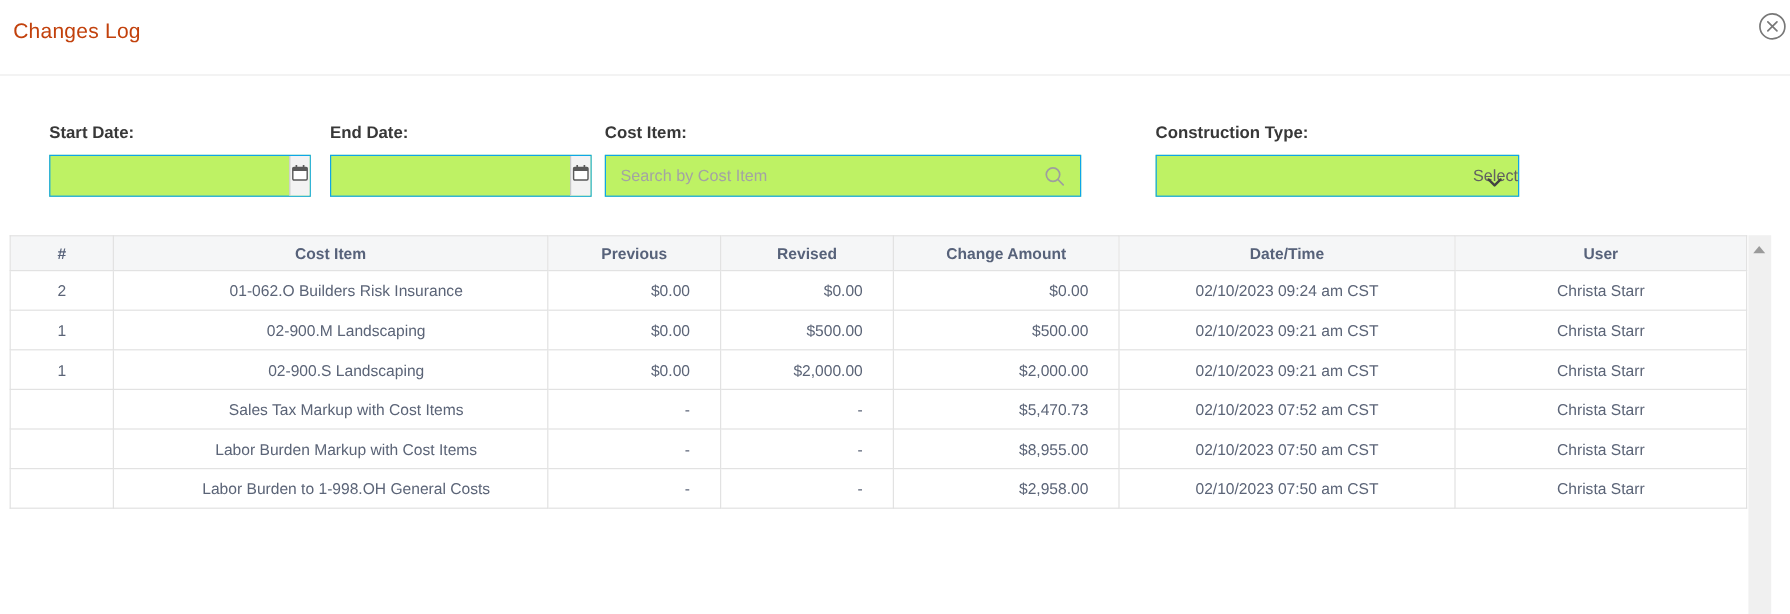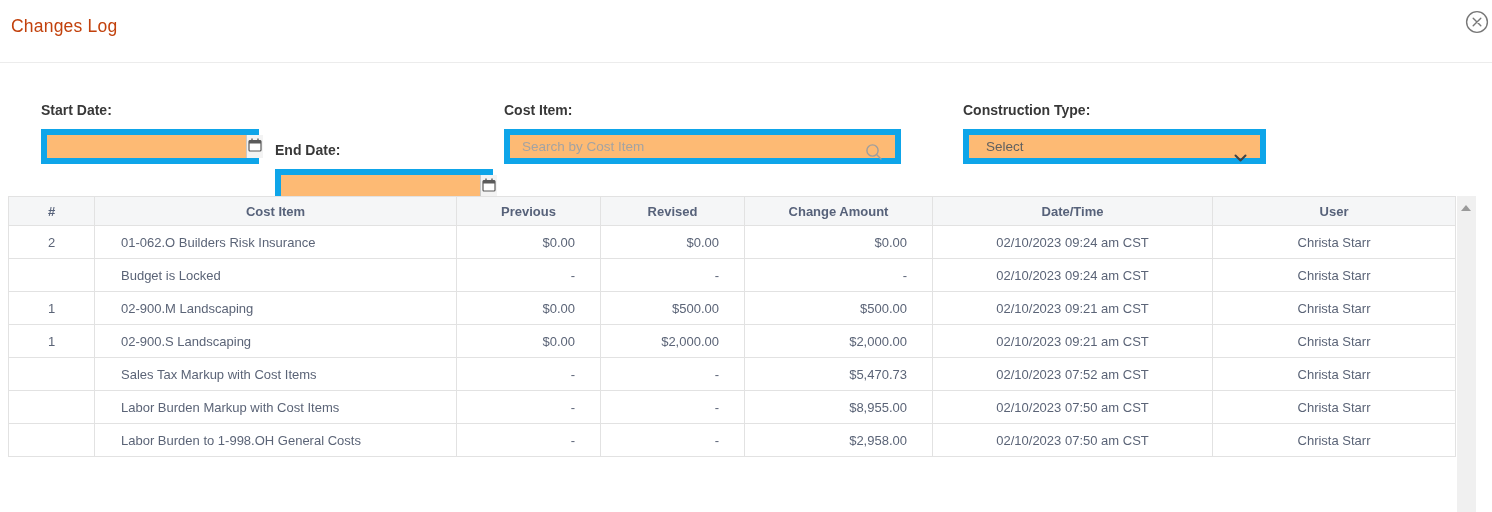--- a/index.html
+++ b/index.html
@@ -8,41 +8,41 @@
   .page { position:relative; width:1492px; height:512px; background:#fff; }
 
   
   .dlg-title { position:absolute; left:11px; top:16px; font-size:17.5px; color:#c2410c; letter-spacing:.2px; }
   .close-btn { position:absolute; left:1464px; top:9px; width:26px; height:26px; cursor:pointer; background:none; border:none; }
   .hdr-divider { position:absolute; left:0; top:62px; width:1492px; height:1px; background:#ececec; }
 
   
   .fgroup { position:absolute; top:102px; }
   .flabel { display:block; font-size:14px; font-weight:bold; color:#383838; margin-bottom:11px; }
-  .ctrl { display:flex; align-items:stretch; height:35px; border:6px solid #0ea5e9; background:#fdba74; }
+  .ctrl { display:flex; align-items:stretch; height:35px; border:1px solid #0ea5e9; background:#bef264;justify-content:flex-end; }
   .ctrl input { flex:1; border:none; outline:none; height:100%; padding:0 10px 0 12px;
     font-family:"Liberation Sans", sans-serif; font-size:13.5px; color:#444; background:transparent; }
   .ctrl input::placeholder { color:#a3a3a3; opacity:1; }
   .cal-addon { width:37px; border-left:1px solid #c9c9c9; background:#f3f3f3; display:flex;
     align-items:center; justify-content:center; cursor:pointer; }
   .g-start { left:25px;margin-left:16px; } .g-start .ctrl { width:218px; }
-  .g-end { left:275px;margin-top:40px; } .g-end .ctrl { width:218px; }
+  .g-end { left:275px; } .g-end .ctrl { width:218px; }
   .g-cost { left:504px; } .g-cost .ctrl { width:397px; position:relative; }
   .search-ic { position:absolute; right:12px; top:8px; }
   .g-ctype { left:963px; } .g-ctype .ctrl { width:303px; position:relative; cursor:pointer; align-items:center; }
   .sel-text { padding-left:17px; font-size:13.5px; color:#616161; }
   .chev-ic { position:absolute; right:13px; top:14px; }
 
   
   .table-wrap { position:absolute; left:8px; top:196px; }
   table.log { border-collapse:collapse; table-layout:fixed; width:1447px; }
   .log th, .log td { border:1px solid #e2e2e2; font-size:13px; overflow:hidden; white-space:nowrap; }
   .log th { height:29px; background:#f5f6f7; color:#57627a; font-weight:bold; text-align:center; }
   .log td { height:33px; color:#5b6477; }
-  .log td.al { text-align:left; padding-left:26px; }
+  .log td.al { text-align:center; padding-left:26px; }
   .log td.ar { text-align:right; padding-right:25px; }
   .log td.ac { text-align:center; }
   col.c1{width:86px} col.c2{width:362px} col.c3{width:144px} col.c4{width:144px}
   col.c5{width:188px} col.c6{width:280px} col.c7{width:243px}
 
   
   .vscroll { position:absolute; left:1457px; top:196px; width:19px; height:316px; background:#f0f0f0; cursor:pointer; }
   .vscroll .up-arrow { position:absolute; top:9px; left:4px; width:0; height:0;
     border-left:5.5px solid transparent; border-right:5.5px solid transparent; border-bottom:6px solid #9a9a9a; }
 </style>
@@ -147,29 +147,20 @@
           <tr>
             <td class="ac">2</td>
             <td class="al">01-062.O Builders Risk Insurance</td>
             <td class="ar">$0.00</td>
             <td class="ar">$0.00</td>
             <td class="ar">$0.00</td>
             <td class="ac">02/10/2023 09:24 am CST</td>
             <td class="ac">Christa Starr</td>
           </tr>
           <tr>
-            <td class="ac"></td>
-            <td class="al">Budget is Locked</td>
-            <td class="ar">-</td>
-            <td class="ar">-</td>
-            <td class="ar">-</td>
-            <td class="ac">02/10/2023 09:24 am CST</td>
-            <td class="ac">Christa Starr</td>
-          </tr>
-          <tr>
             <td class="ac">1</td>
             <td class="al">02-900.M Landscaping</td>
             <td class="ar">$0.00</td>
             <td class="ar">$500.00</td>
             <td class="ar">$500.00</td>
             <td class="ac">02/10/2023 09:21 am CST</td>
             <td class="ac">Christa Starr</td>
           </tr>
           <tr>
             <td class="ac">1</td>

